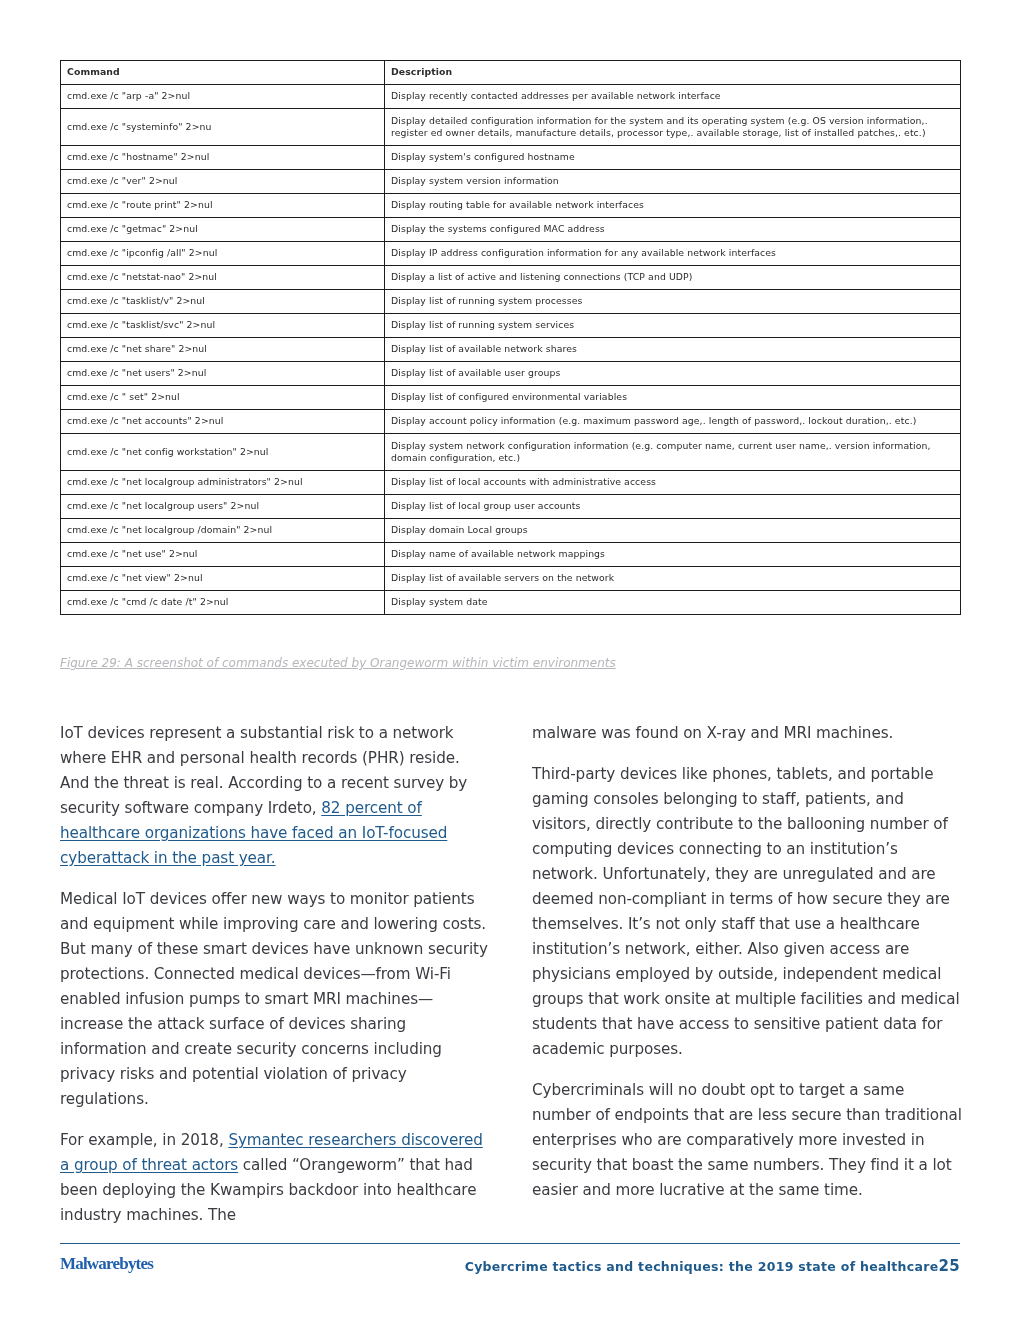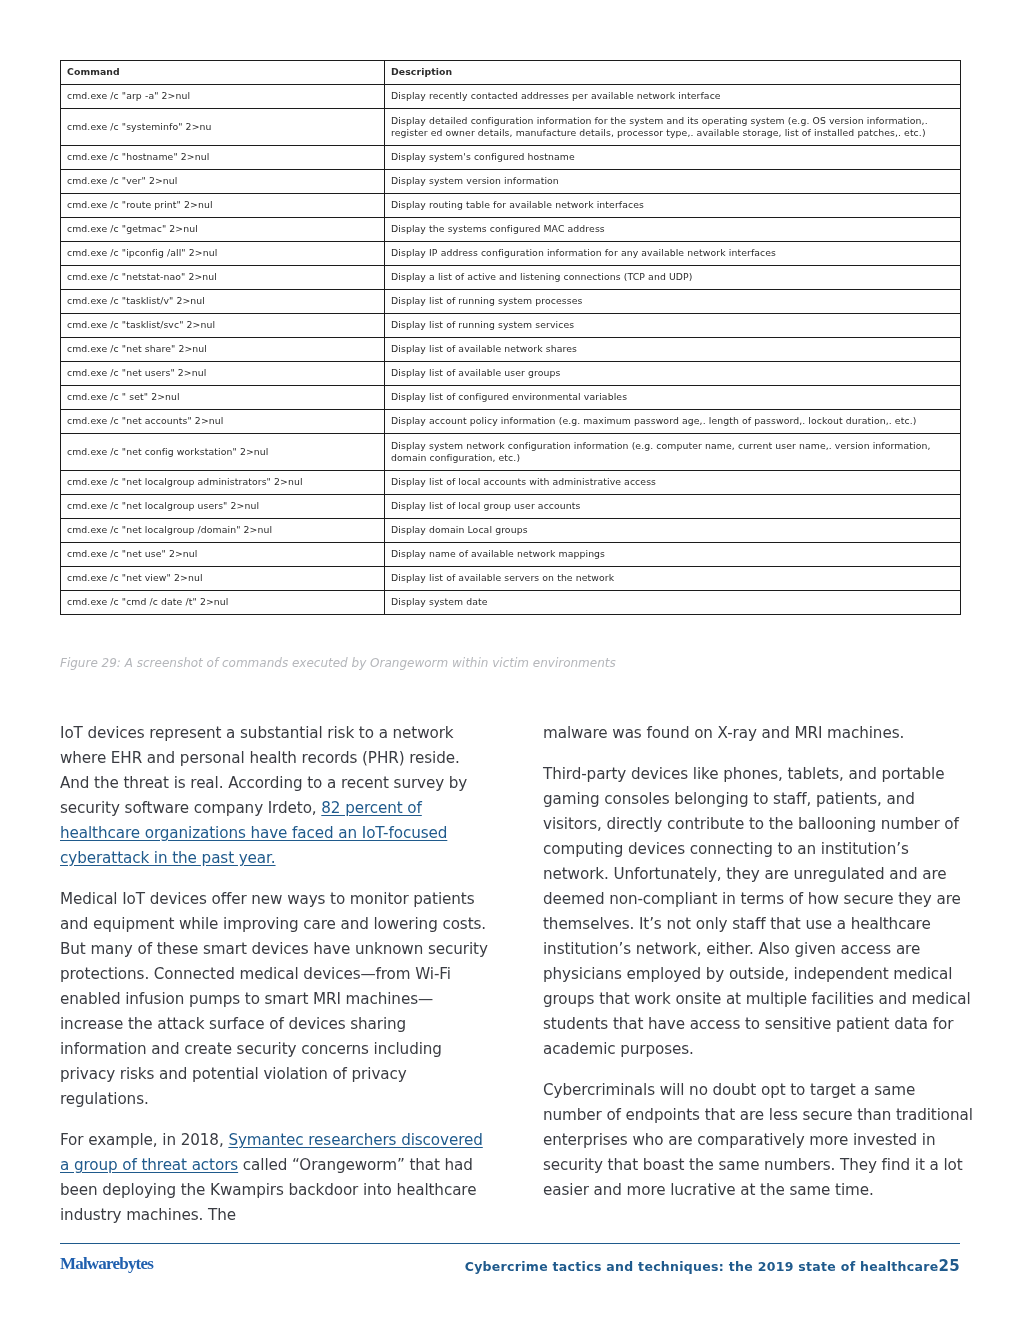--- a/index.html
+++ b/index.html
@@ -19,29 +19,29 @@
   .cmd-table th, .cmd-table td {
     border: 1px solid #1c1c1c; padding: 4px 6px; text-align: left;
     vertical-align: middle; line-height: 12.5px; font-weight: normal;
   }
   .cmd-table th { font-weight: bold; height: 15px; font-size: 9.3px; }
   .cmd-table td { height: 15px; }
   .cmd-table tr.tall td { height: 28px; }
   .caption {
     position: absolute; left: 60px; top: 656px;
     font-family: "DejaVu Sans", sans-serif; font-style: italic;
-    font-size: 12px; color: #b5b7bb;
+    font-size: 12px; color: #b5b7bb; text-decoration: underline;
   }
   .col {
     position: absolute; top: 707px; width: 440px;
     font-family: "DejaVu Sans", sans-serif; font-size: 15.2px;
     line-height: 25px; color: #3a3c42; letter-spacing: -0.1px;
   }
   .col.left { left: 60px; width: 432px; }
-  .col.right { left: 543px; width: 432px; }
+  .col.right { left: 532px; width: 432px; }
   .col p { margin: 14px 0 16px 0; }
   .link { color: #1f5a8c; text-decoration: underline; text-underline-offset: 2px; }
   .footer-rule {
     position: absolute; left: 60px; top: 1243px; width: 900px; height: 1px;
     background: #1f5a8c;
   }
   .logo {
     position: absolute; left: 60px; top: 1254px;
     font-family: Liberation Serif, serif; font-weight: bold; font-size: 17px;
     color: #1f5fae; letter-spacing: -0.8px;

